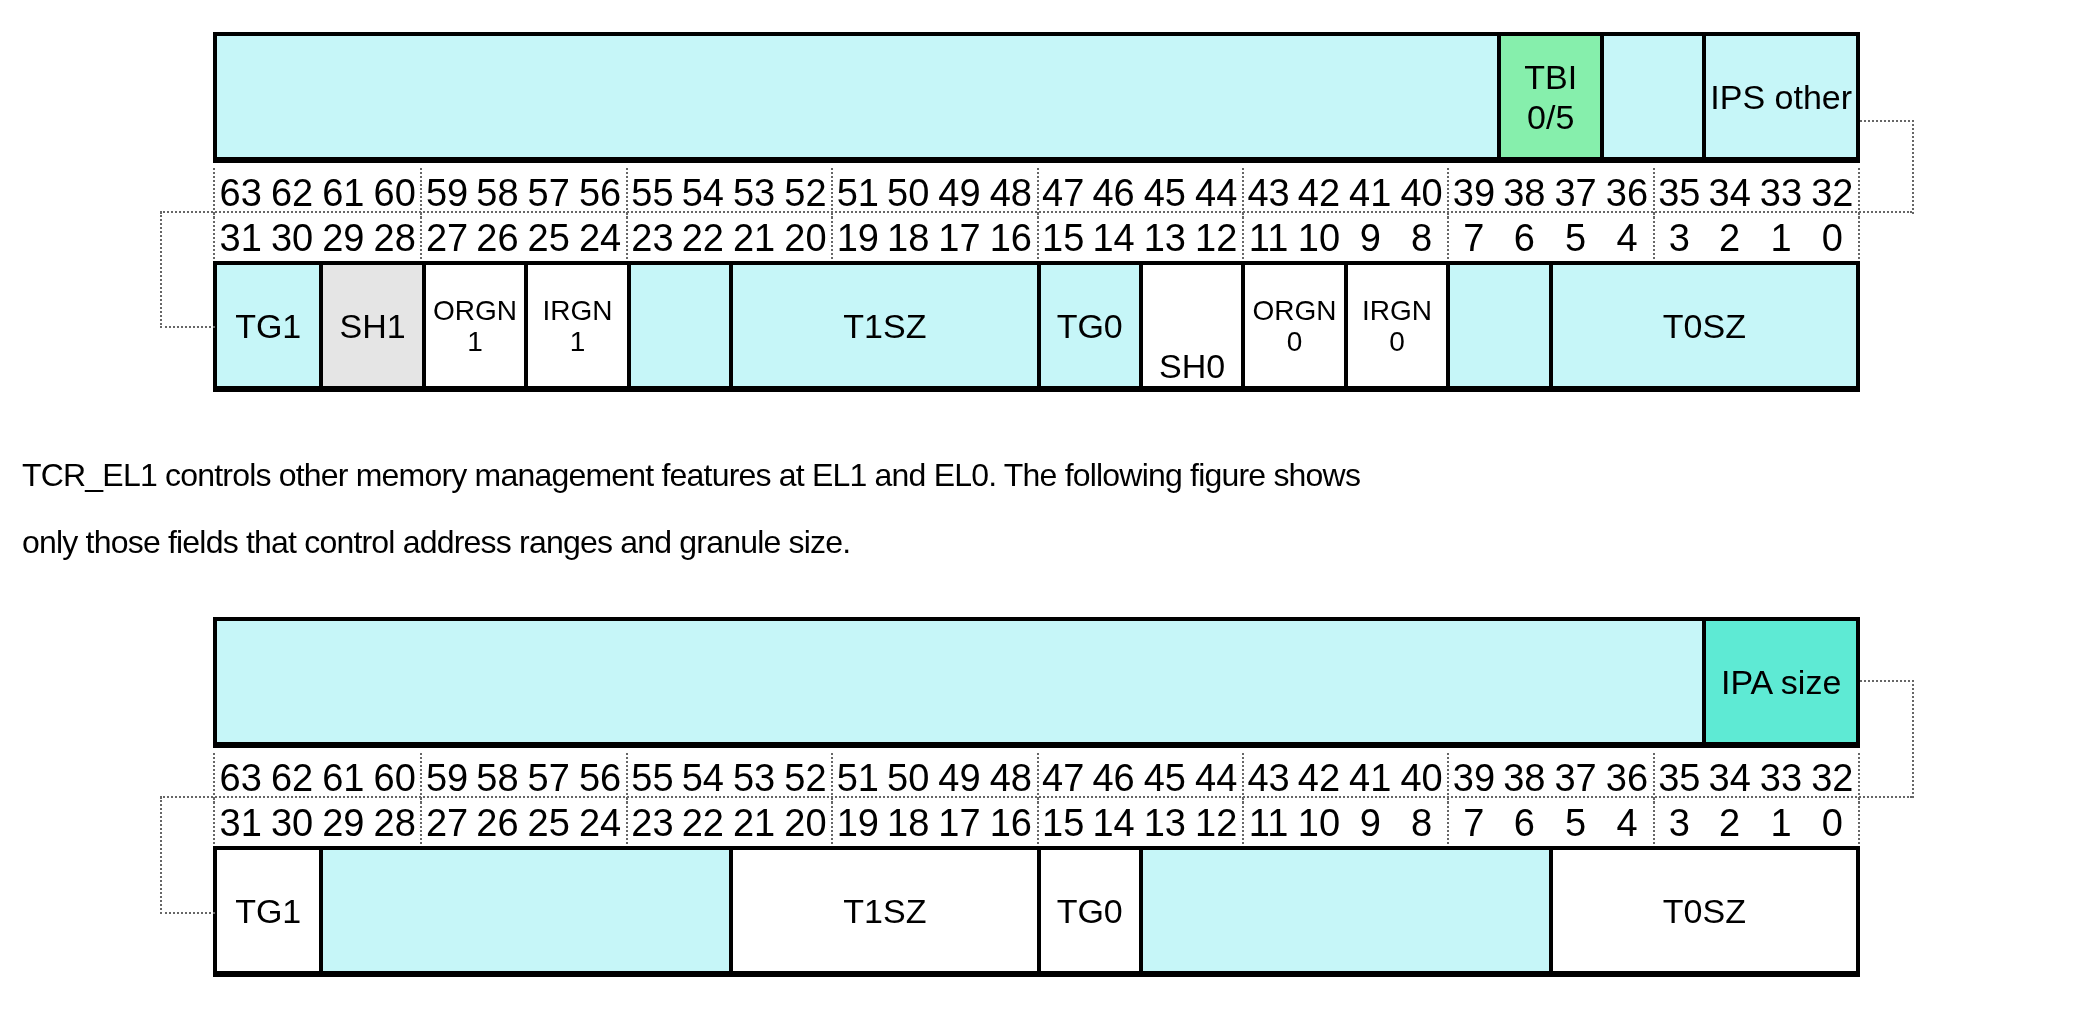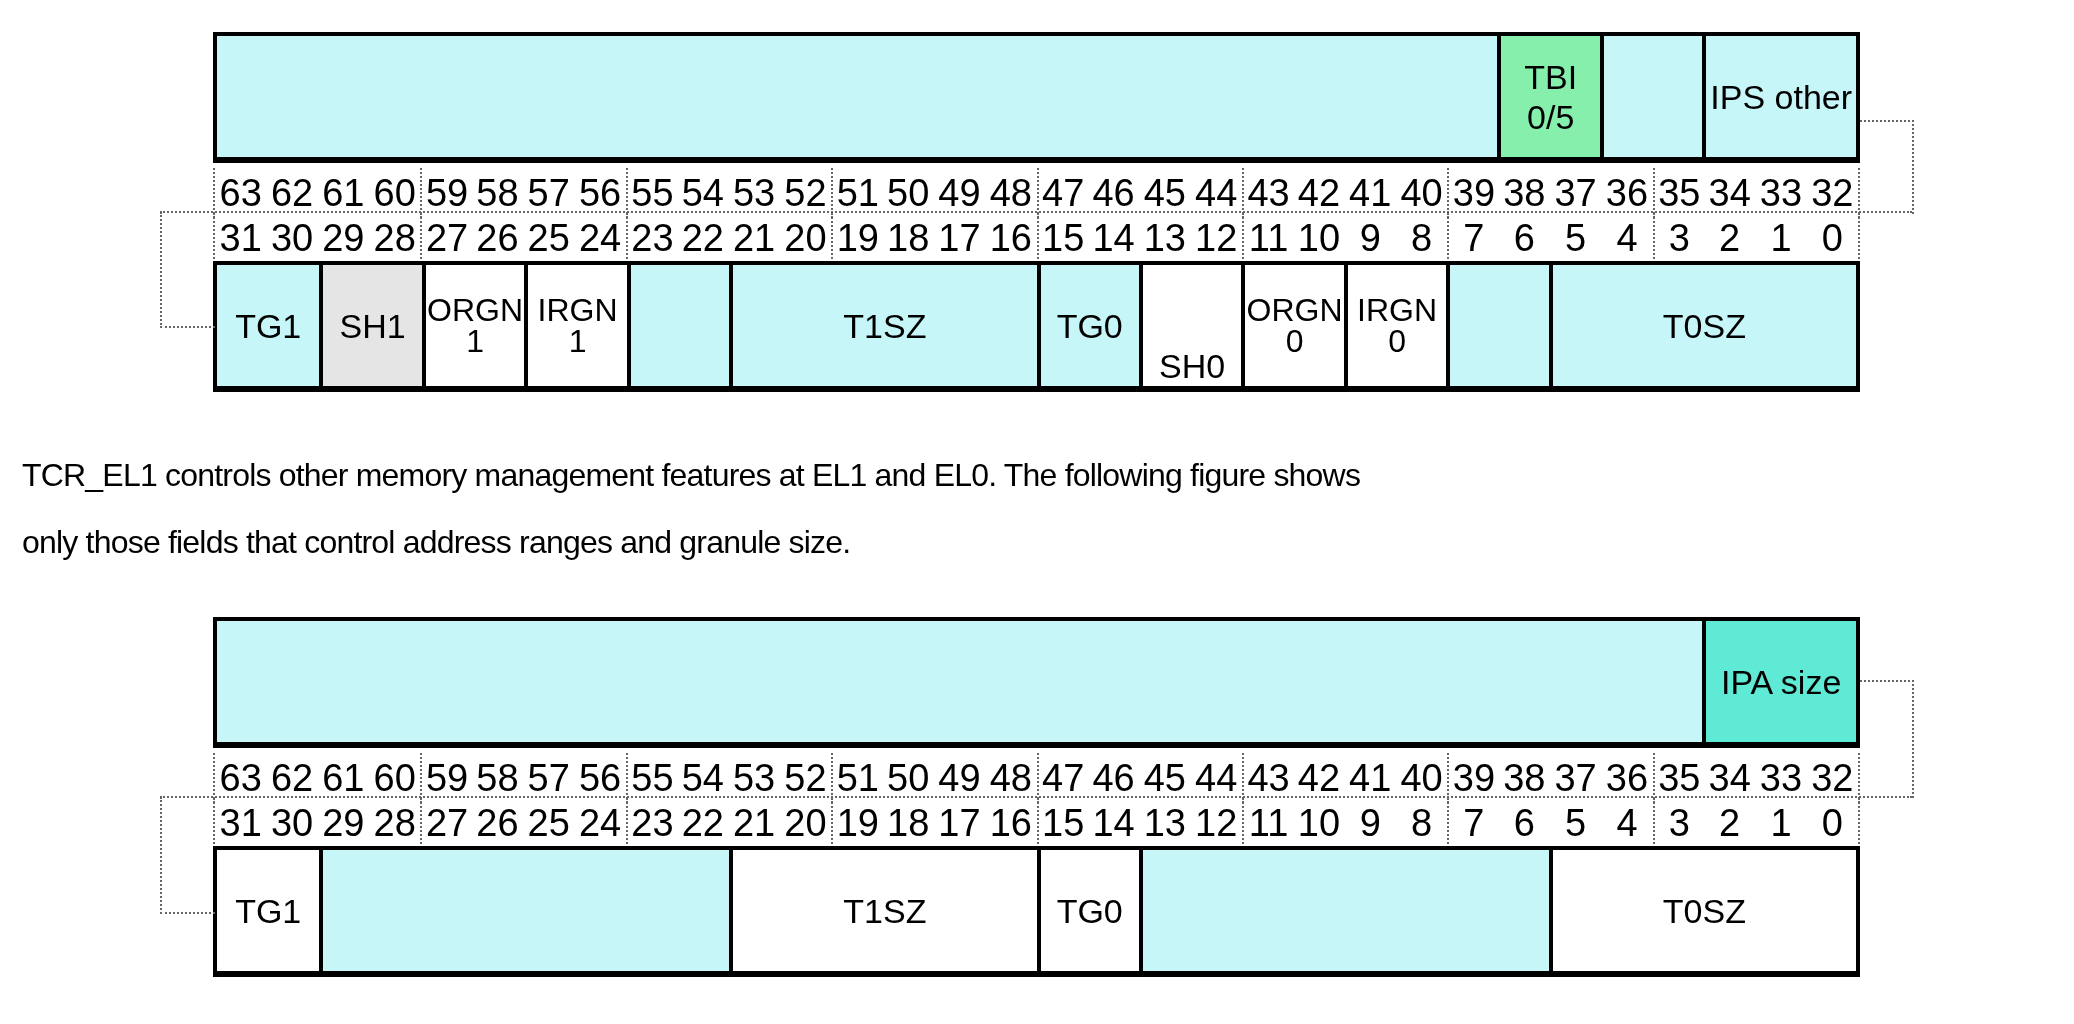--- a/index.html
+++ b/index.html
@@ -13,21 +13,21 @@
   .bits{position:absolute;left:0;right:0;display:grid;grid-template-columns:repeat(32,1fr);
         height:50px;border-left:2px dotted #666;border-right:2px dotted #666;box-sizing:border-box;}
   .bits.high{top:136px;}
   .bits.low{top:181px;}
   .reg.lower{top:229px;}
   .bit{display:flex;align-items:center;justify-content:center;font-size:38px;height:100%;}
   .bit.nib{border-left:2px dotted #666;}
   .field{display:flex;flex-direction:column;justify-content:center;align-items:center;
          font-size:34px;line-height:40px;text-align:center;overflow:hidden;}
   .field:not(:first-child){border-left:4px solid #000;}
-  .field.small{font-size:32px;line-height:31px;}
+  .field.small{font-size:28px;line-height:31px;}
 
   .conn{position:absolute;}
   .conn.rt{border-top:2px dotted #666;border-right:2px dotted #666;}
   .conn.hl{border-top:2px dotted #666;height:0;}
   .conn.lf{border-left:2px dotted #666;border-bottom:2px dotted #666;}
 
   .para{position:absolute;left:22px;top:442px;font-size:32px;line-height:67px;
         letter-spacing:-0.8px;white-space:nowrap;}
 </style>
 </head>

